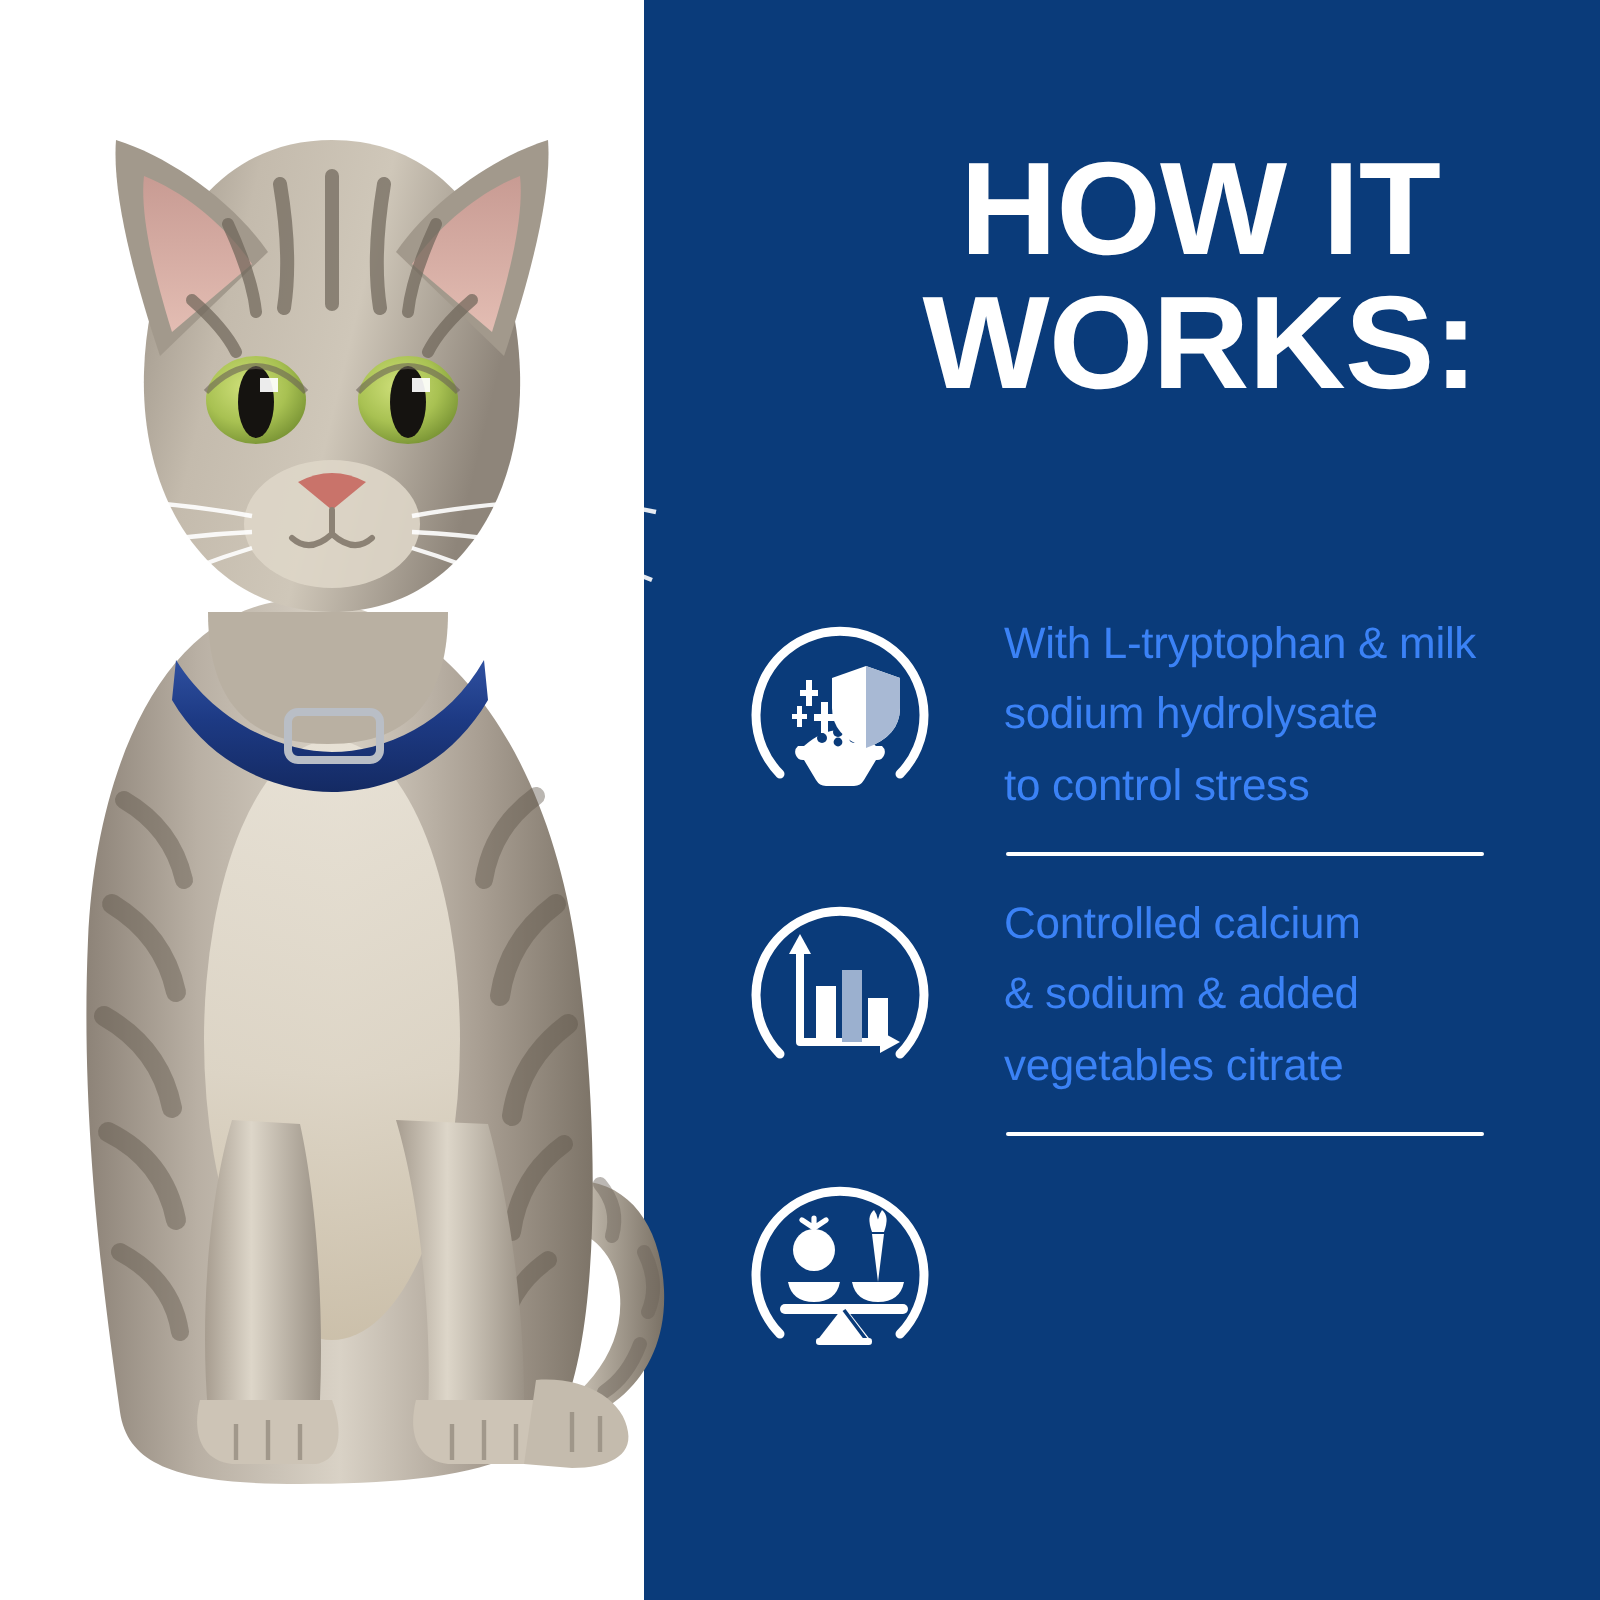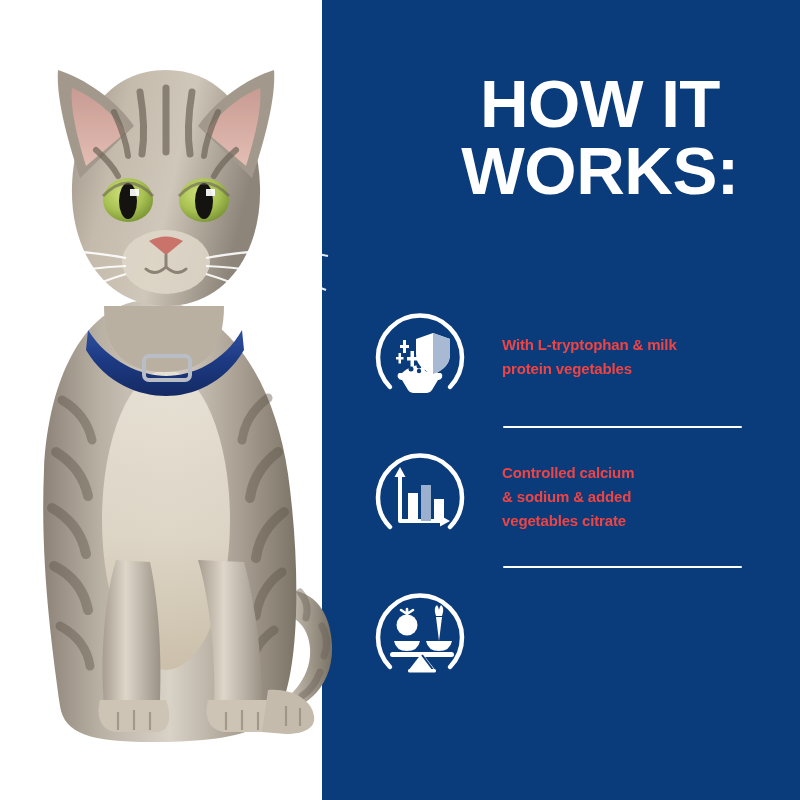--- a/index.html
+++ b/index.html
@@ -85,23 +85,23 @@
   .feature-icon {
     flex: 0 0 auto;
     width: 96px;
     height: 96px;
     position: relative;
   }
   .feature-icon svg { display: block; width: 96px; height: 96px; }
   .feature-text {
     flex: 1 1 auto;
     padding-left: 34px;
-    color: #ef4444;
-    font-weight: 700;
-    font-size: 15px;
+    color: #3b82f6;
+    font-weight: 400;
+    font-size: 22px;
     line-height: 1.62;
     letter-spacing: -0.15px;
   }
   .feature-text .tl { display: block; white-space: nowrap; }
 
   .divider {
     height: 2px;
     background: #ffffff;
     margin: 0 58px 0 181px;
     border-radius: 1px;
@@ -276,21 +276,22 @@
           <path d="M61 24 l17 6 v15 q0 14 -17 20 z" fill="#a8b9d4"></path>
           <g fill="#ffffff">
             <path d="M28 36 h3 v-5 h3 v5 h3 v3 h-3 v5 h-3 v-5 h-3 z"></path>
             <path d="M35 48 h3.5 v-6 h3.5 v6 h3.5 v3.5 h-3.5 v6 h-3.5 v-6 h-3.5 z"></path>
             <path d="M24 48 h2.5 v-4 h2.5 v4 h2.5 v2.5 h-2.5 v4 h-2.5 v-4 h-2.5 z"></path>
           </g>
         </svg>
       </div>
       <div class="feature-text">
         <span class="tl">With L-tryptophan &amp; milk</span>
-        <span class="tl">protein vegetables</span>
+        <span class="tl">sodium hydrolysate</span>
+        <span class="tl">to control stress</span>
       </div>
     </div>
 
     <div class="divider"></div>
 
     <div class="feature-row">
       <div class="feature-icon">
         <svg viewBox="0 0 96 96" xmlns="http://www.w3.org/2000/svg">
           <path d="M78 78 A42 42 0 1 0 18 78" fill="none" stroke="#ffffff" stroke-width="4.5" stroke-linecap="round"></path>
           <path d="M28 22 v50 h46" fill="none" stroke="#ffffff" stroke-width="4" stroke-linejoin="round"></path>

